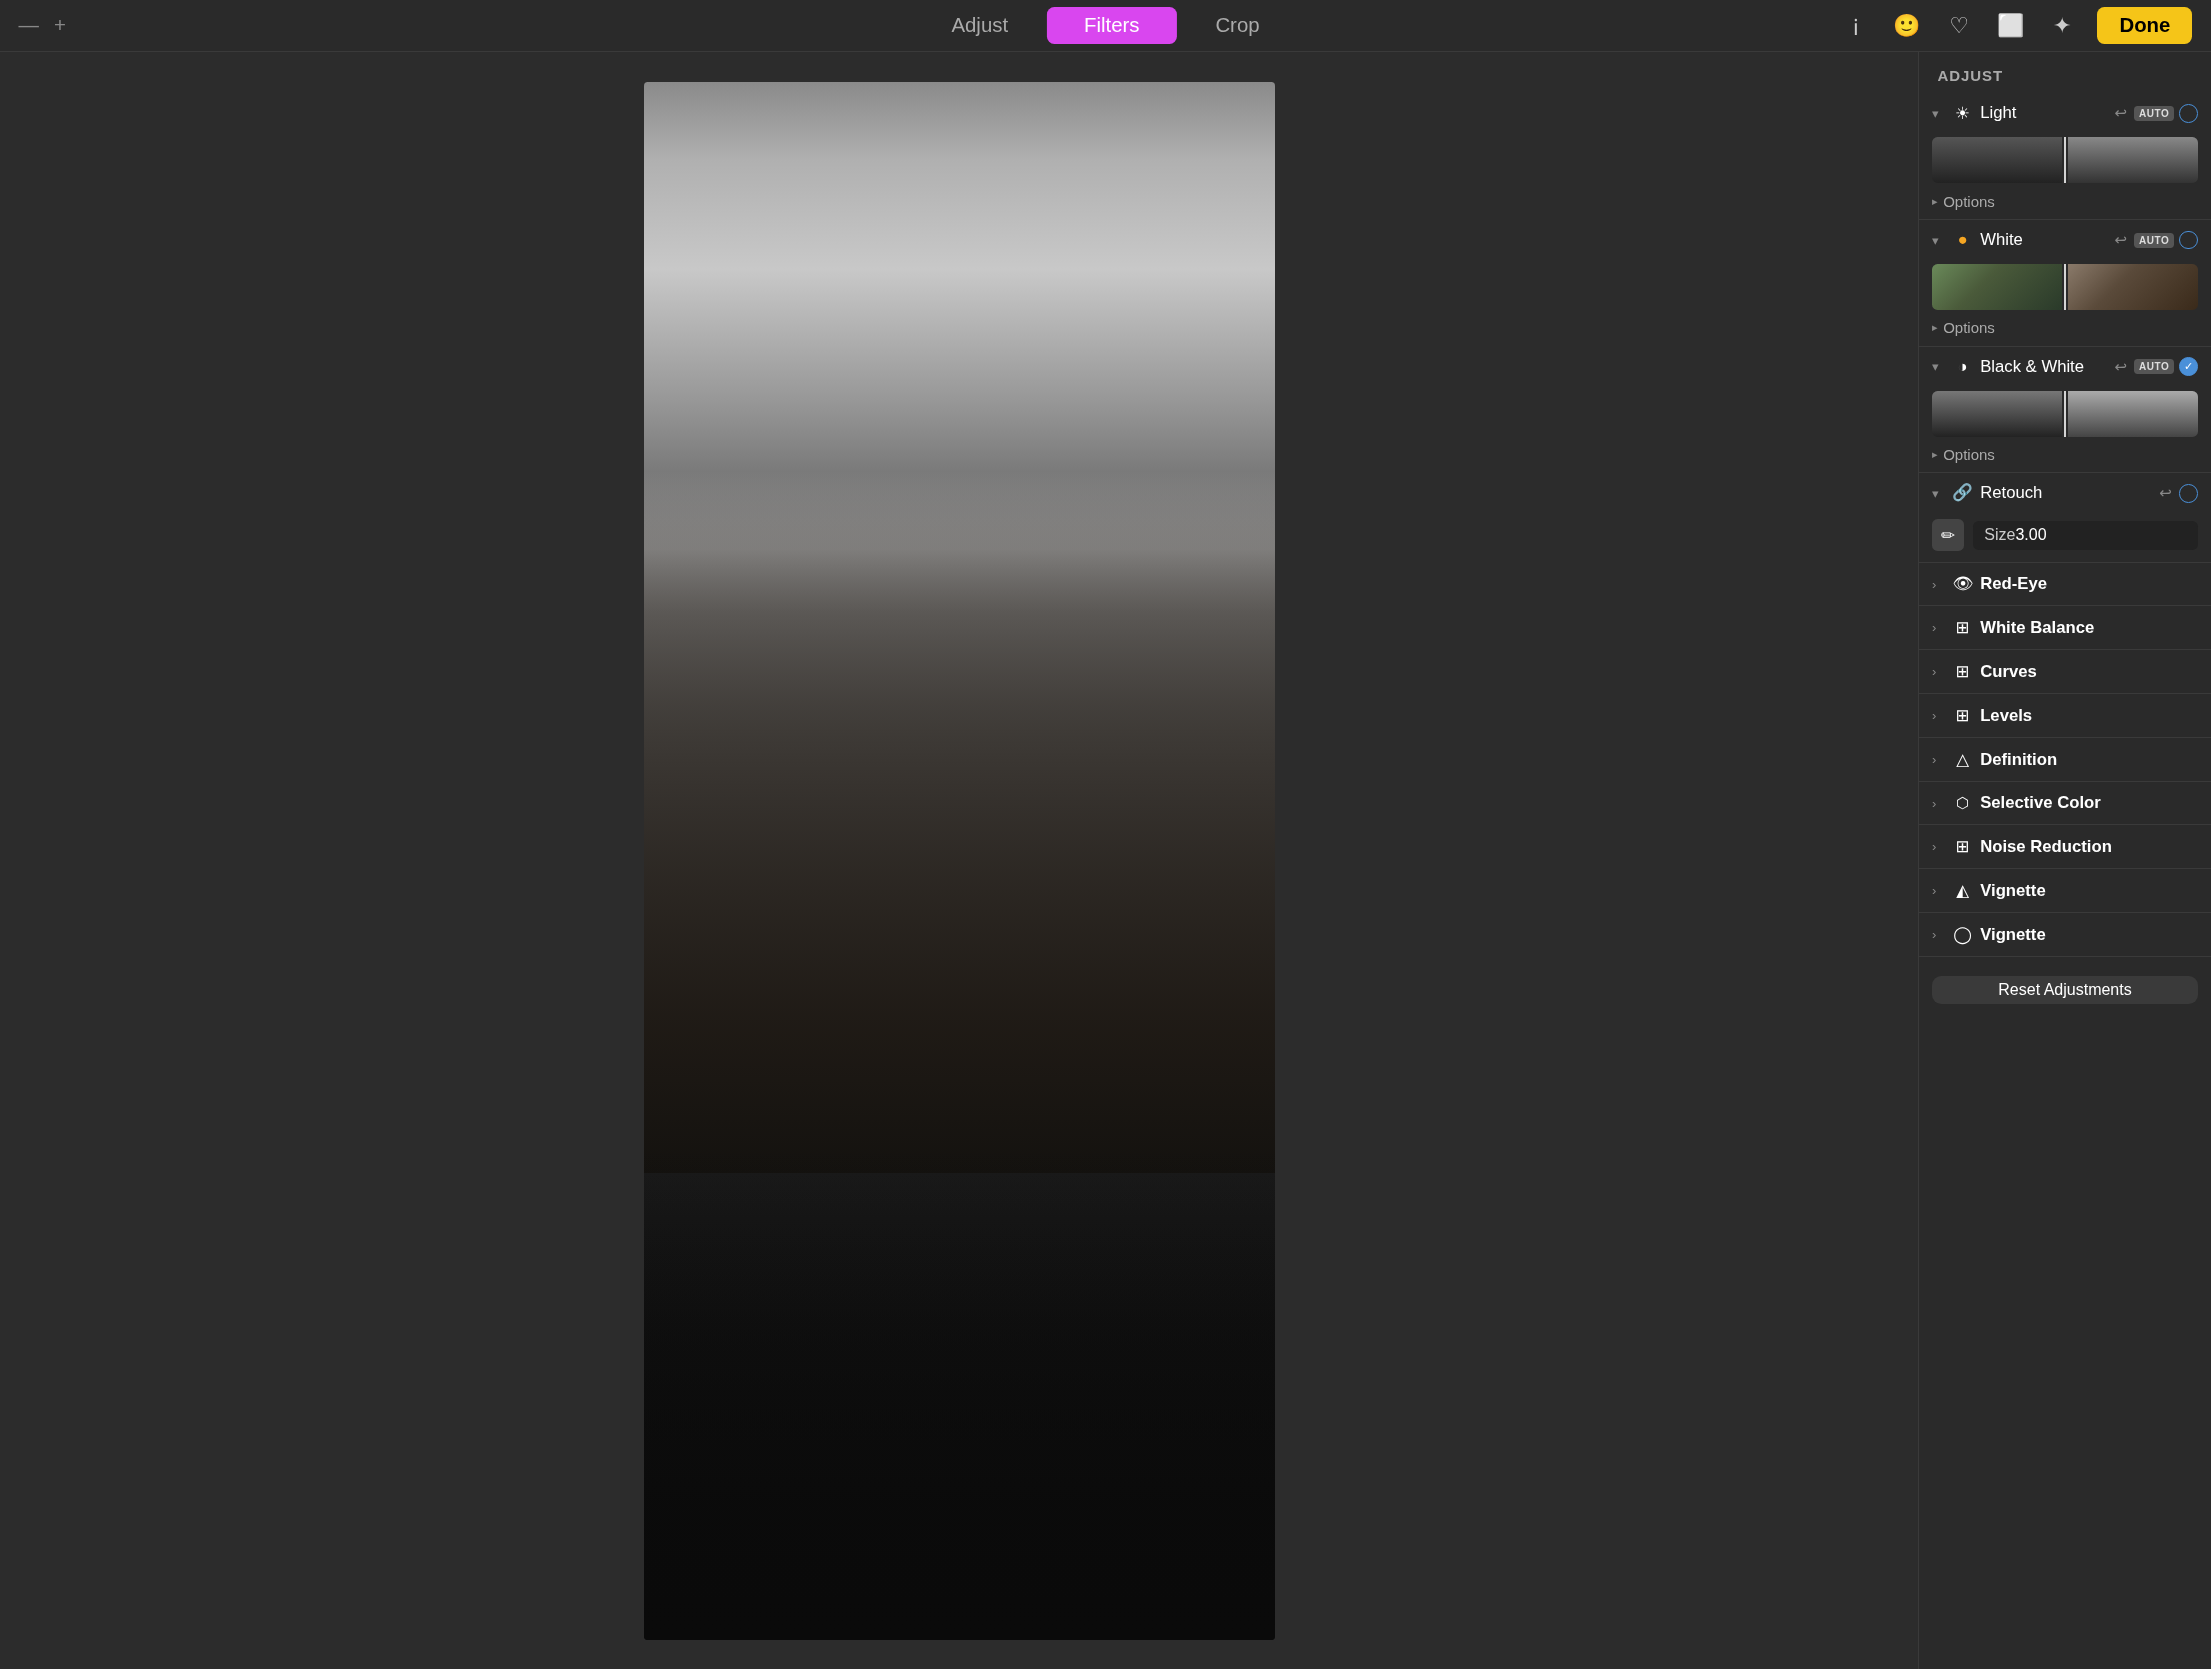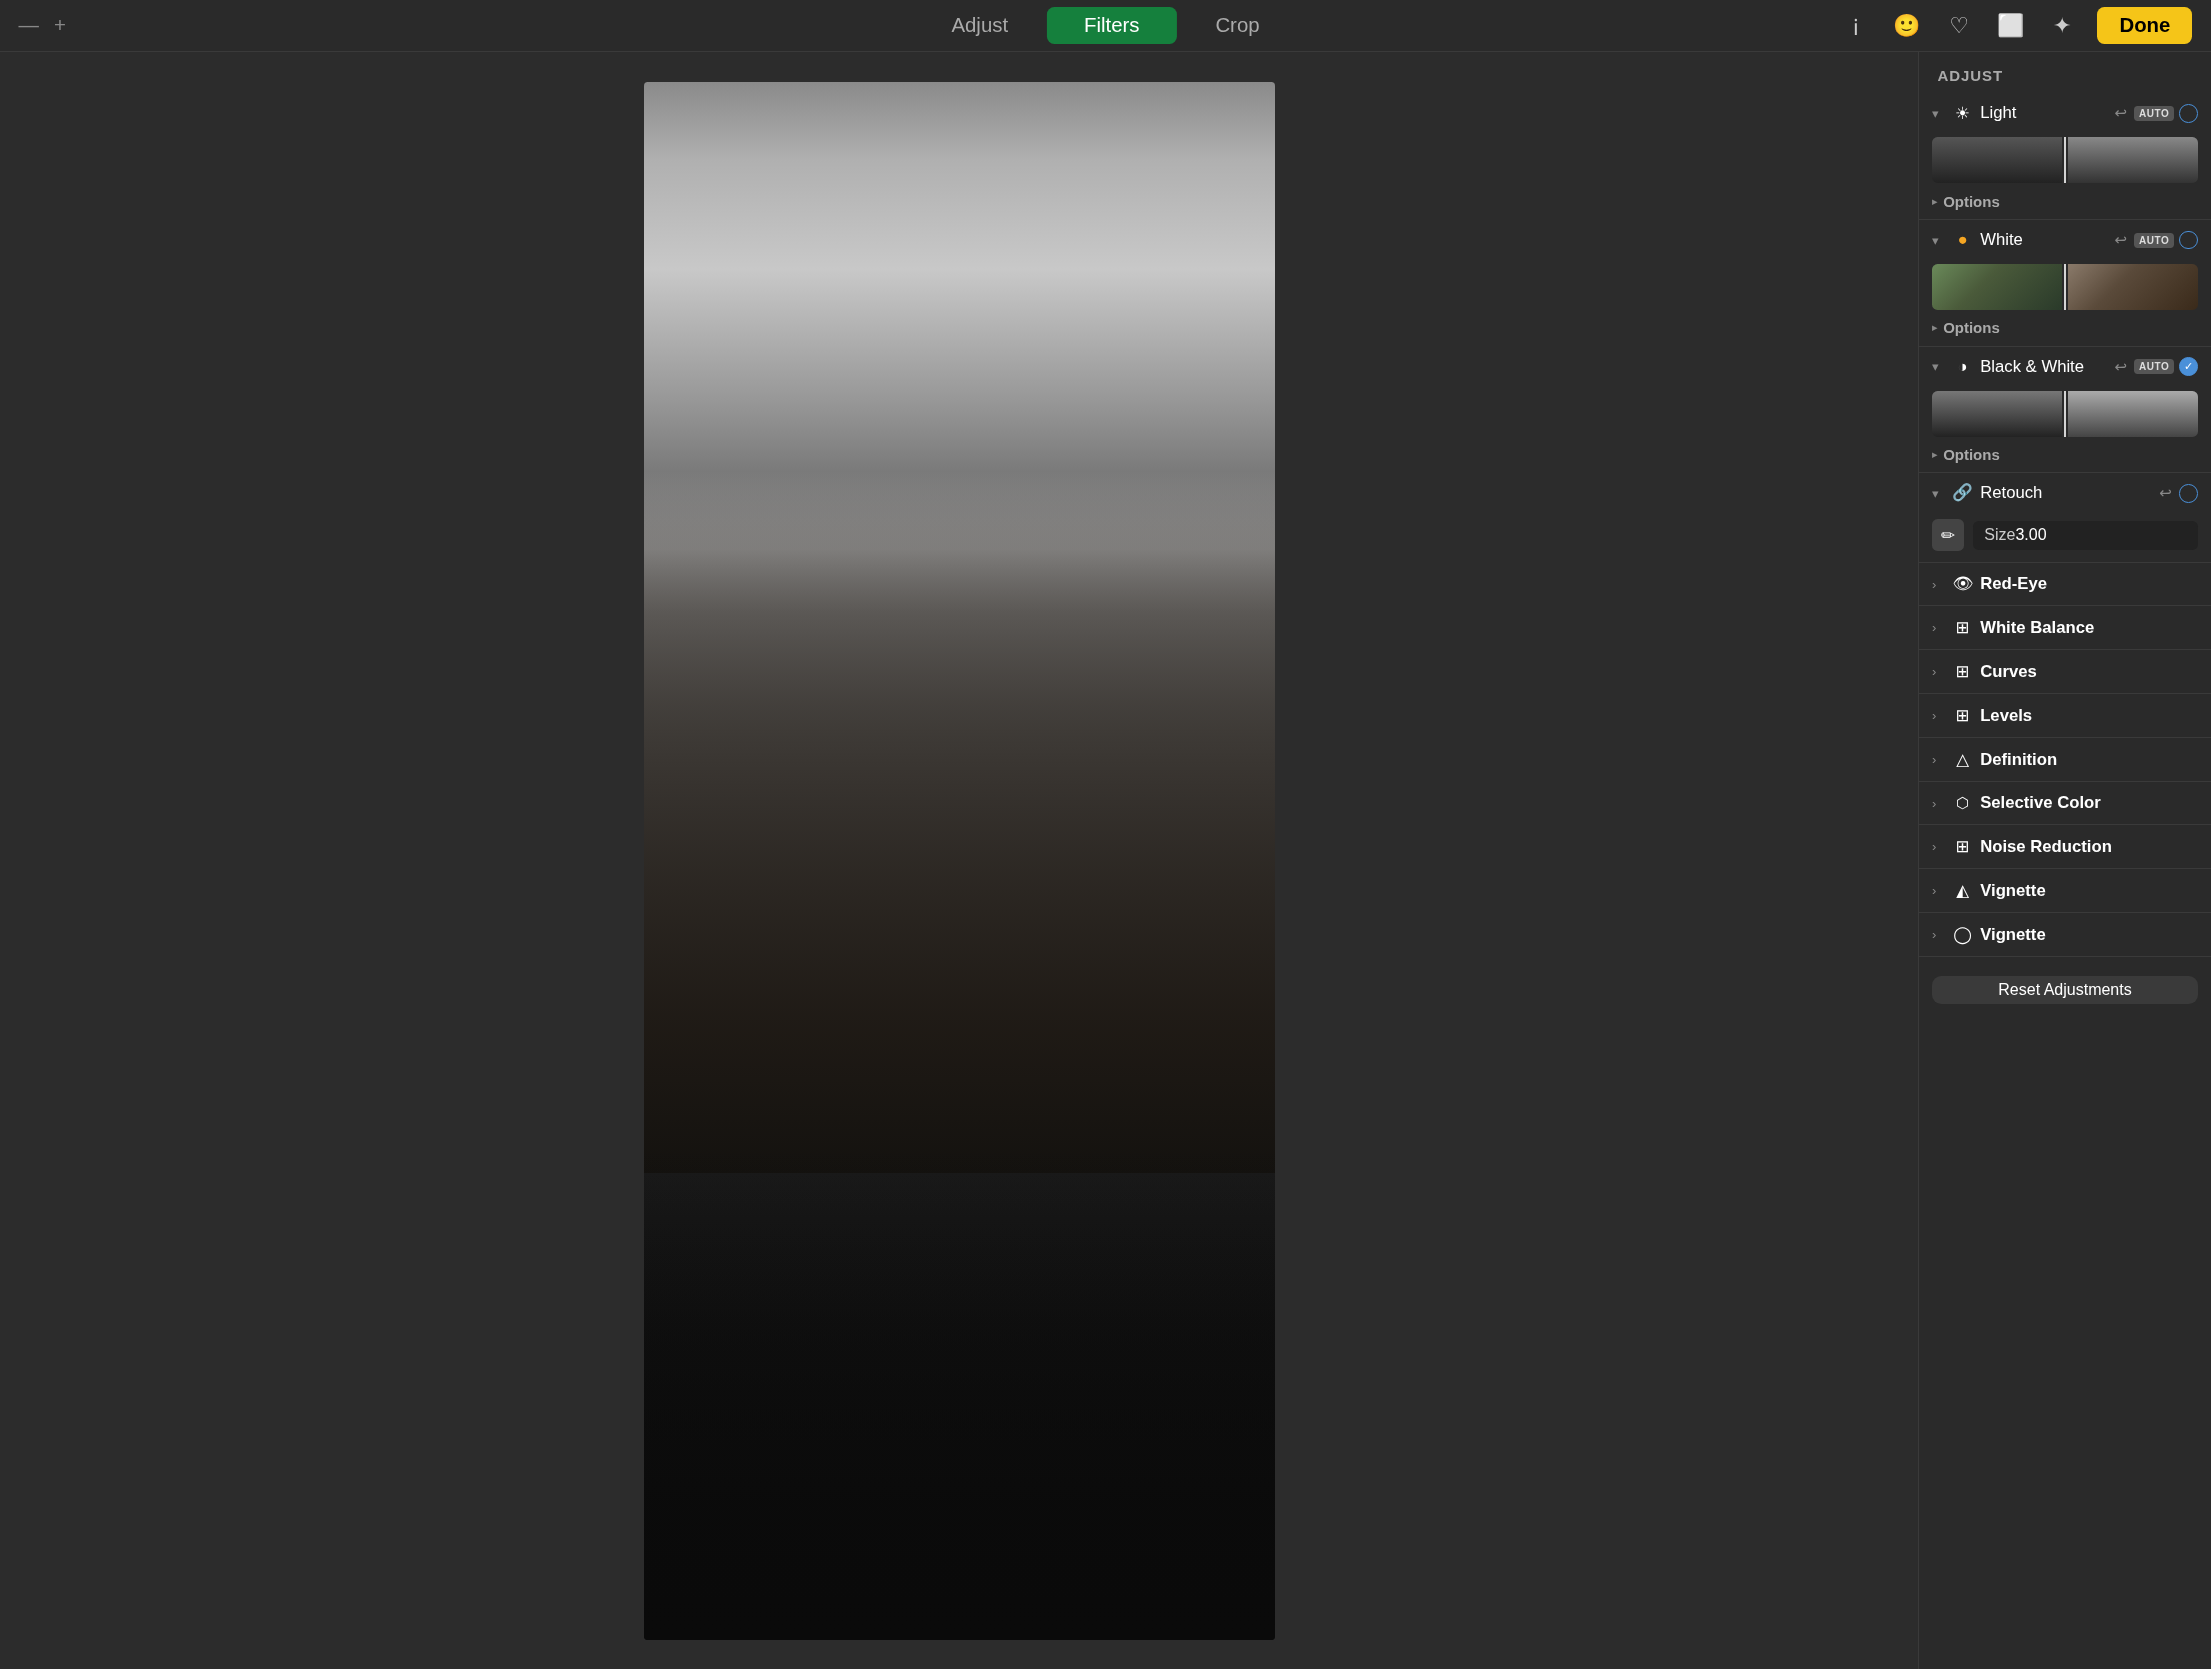--- a/index.html
+++ b/index.html
@@ -50,21 +50,21 @@
       padding: 7.4px 37px;
       border-radius: 7.4px;
       border: none;
       cursor: pointer;
       font-size: 20.4px;
       font-weight: 500;
       background: transparent;
       color: #aaa;
     }
     .tab-btn.active {
-      background: #15803d;
+      background: #d946ef;
       color: #fff;
     }
     .topbar-right {
       display: flex;
       align-items: center;
       gap: 18.6px;
     }
     .icon-btn {
       background: none;
       border: none;
@@ -300,21 +300,20 @@
       gap: 5.6px;
       cursor: pointer;
     }
     .options-chevron {
       color: #888;
       font-size: 11px;
     }
     .options-label {
       font-size: 15px;
       color: #aaa;
-      font-weight: bold;
     }
 
     
     .retouch-content {
       padding: 5.6px 13px 11px 13px;
     }
     .retouch-tool-row {
       display: flex;
       align-items: center;
       gap: 9.3px;

